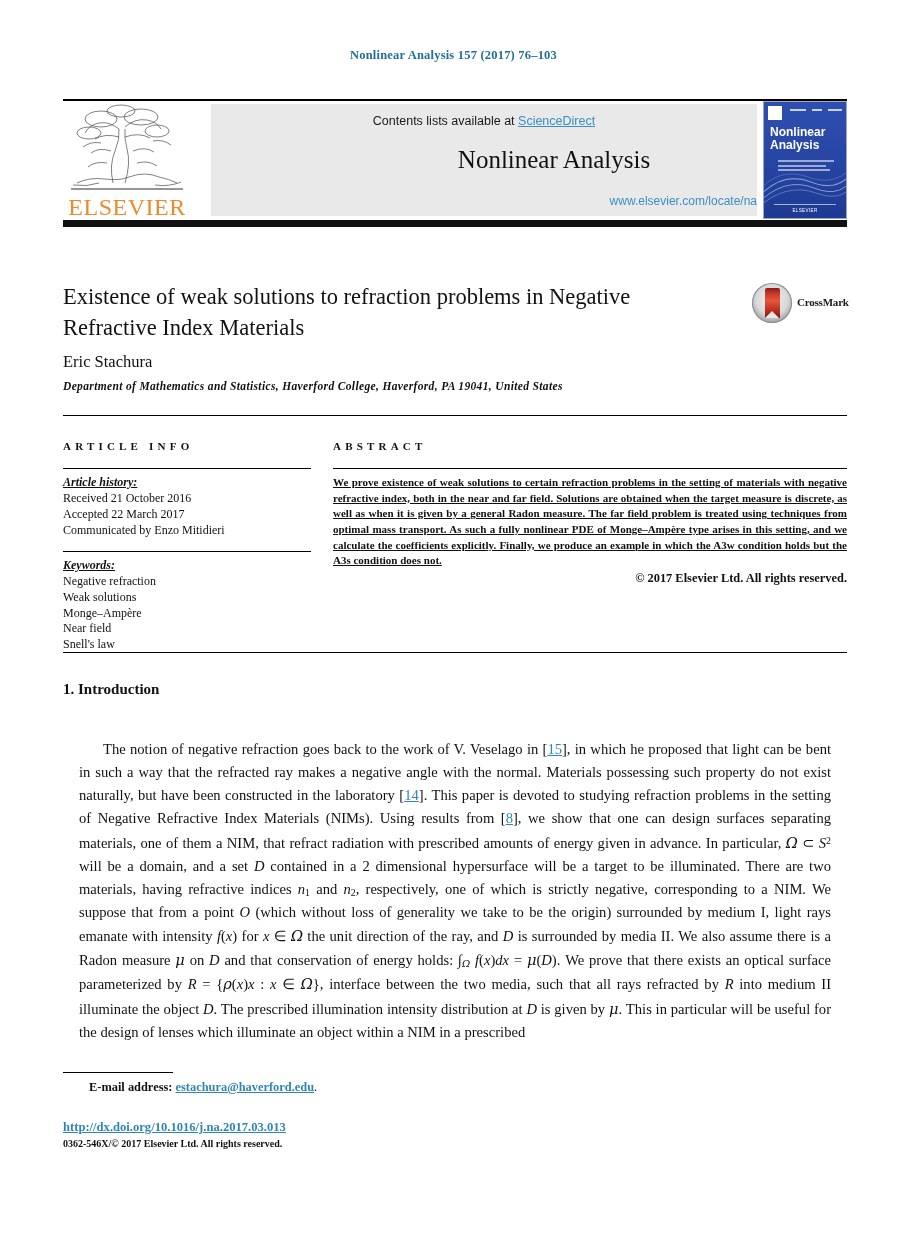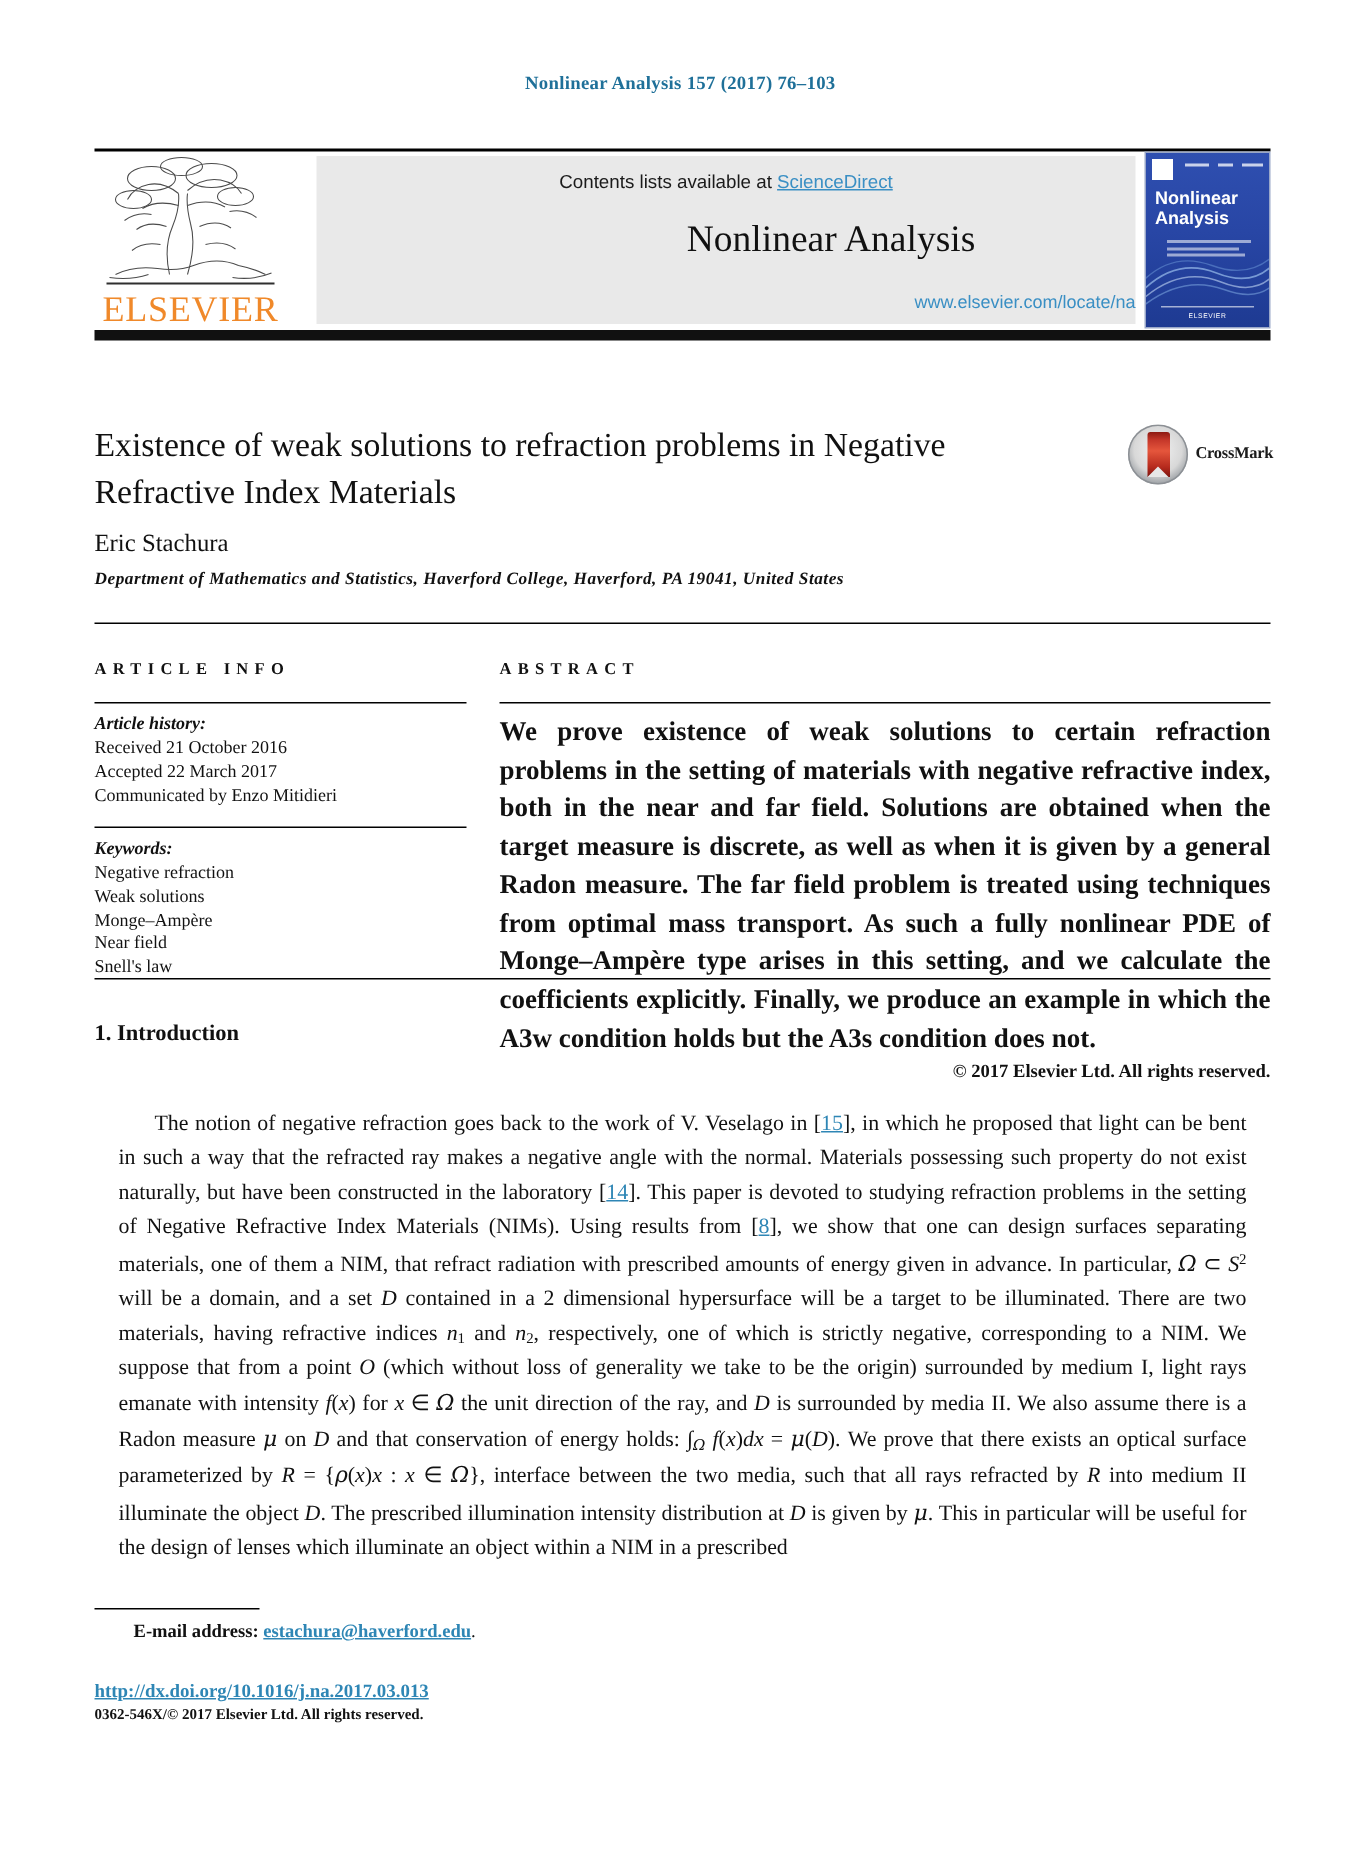--- a/index.html
+++ b/index.html
@@ -329,35 +329,37 @@
   .hr-thin.spaced {
     margin-top: 12px;
   }
   .info-head {
     font-family: "Liberation Serif", serif;
     font-style: italic;
     font-weight: bold;
     font-size: 12px;
     color: #111;
     margin-bottom: 1px;
+    text-decoration: underline;
   }
   .info-line {
     font-family: "Liberation Serif", serif;
     font-size: 12px;
     line-height: 1.32;
     color: #111;
   }
   .abstract-body {
     font-family: "Liberation Serif", serif;
     font-weight: bold;
-    font-size: 18px;
+    font-size: 11px;
     line-height: 1.42;
     text-align: justify;
     color: #111;
     margin-top: 2px;
+    text-decoration: underline;
   }
   .abstract-copyright {
     font-family: "Liberation Serif", serif;
     font-weight: bold;
     font-size: 12.4px;
     text-align: right;
     color: #111;
     margin-top: 2px;
   }
 

